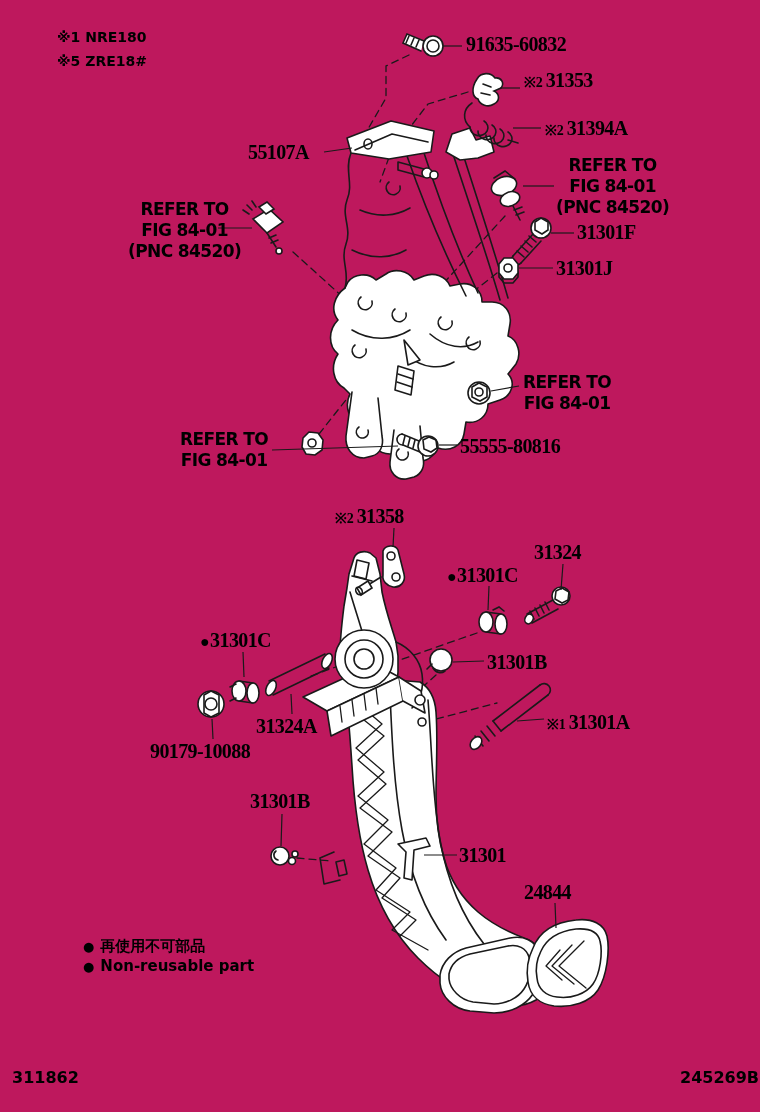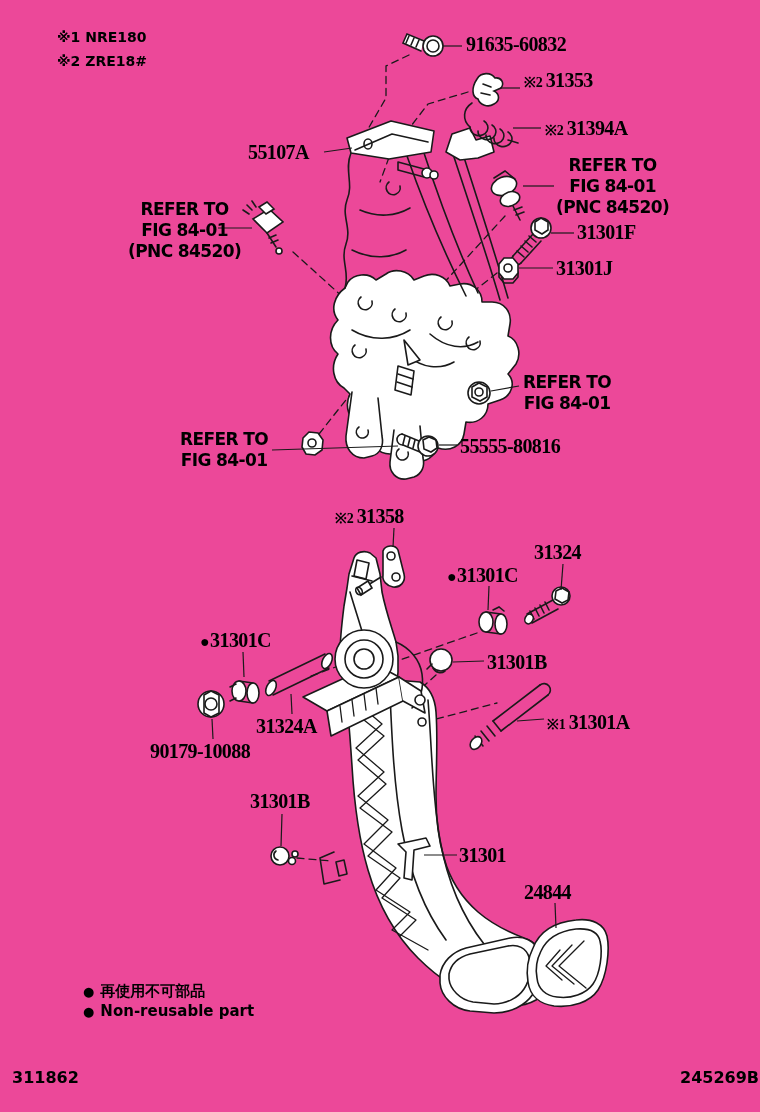--- a/index.html
+++ b/index.html
@@ -1,34 +1,34 @@
 <!DOCTYPE html>
 <html><head>
 <meta charset="utf-8">
 <style>
   html,body{margin:0;padding:0;}
   body{
     width:760px;height:1112px;background:#ffffff;
     font-family:"DejaVu Sans","Liberation Sans",sans-serif;
     color:#000;
   }
-  #stage{position:relative;width:760px;height:1112px;overflow:hidden;background:#ec4899;}
+  #stage{position:relative;width:760px;height:1112px;overflow:hidden;background:#be185d;}
   #art{position:absolute;left:0;top:0;}
   .lbl{
     position:absolute;font-weight:bold;font-size:20px;line-height:1;
     letter-spacing:-0.6px;white-space:nowrap;font-family:Liberation Serif, serif;
   }
   .lbl .pre{font-size:14px;letter-spacing:0;margin-right:3px;}
   .lbl .dot{font-size:16px;margin-right:1px;}
   .refer{
     position:absolute;font-weight:bold;font-size:17px;line-height:21px;
     letter-spacing:-0.6px;white-space:nowrap;text-align:center;
   }
   .note{position:absolute;font-weight:bold;font-size:14px;line-height:1.1;white-space:nowrap;}
-  .legend-line{position:absolute;font-weight:bold;font-size:15px;line-height:1;white-space:nowrap;margin-top:45px;}
+  .legend-line{position:absolute;font-weight:bold;font-size:15px;line-height:1;white-space:nowrap;}
   .legend-line .blt{font-size:13px;margin-right:6px;}
   .fcode{position:absolute;font-weight:bold;font-size:16px;letter-spacing:0;white-space:nowrap;}
 </style>
 </head>
 <body>
 
 <div id="stage">
 
   <svg id="art" width="760" height="1112" viewBox="0 0 760 1112">
 
@@ -287,21 +287,21 @@
       <line x1="212" y1="719" x2="213" y2="739"></line>
       <line x1="453" y1="662" x2="484" y2="661"></line>
       <line x1="517" y1="721" x2="544" y2="719"></line>
       <line x1="282" y1="814" x2="281" y2="846"></line>
       <line x1="424" y1="855" x2="457" y2="855"></line>
       <line x1="555" y1="903" x2="556" y2="928"></line>
     </g>
   </svg>
 
   <div class="note" style="left:57px;top:30px">※1 NRE180</div>
-  <div class="note" style="left:57px;top:54px">※2 ZRE18#</div>
+  <div class="note" style="left:57px;top:54px">※5 ZRE18#</div>
 
   <div class="lbl" style="left:466px;top:34px"><span>91635-60832</span></div>
 
   <div class="lbl" style="left:524px;top:70px"><span class="pre">※2</span><span>31353</span></div>
 
   <div class="lbl" style="left:545px;top:118px"><span class="pre">※2</span><span>31394A</span></div>
 
   <div class="lbl" style="left:248px;top:142px"><span>55107A</span></div>
 
   <div class="refer" style="left:128px;top:199px">

